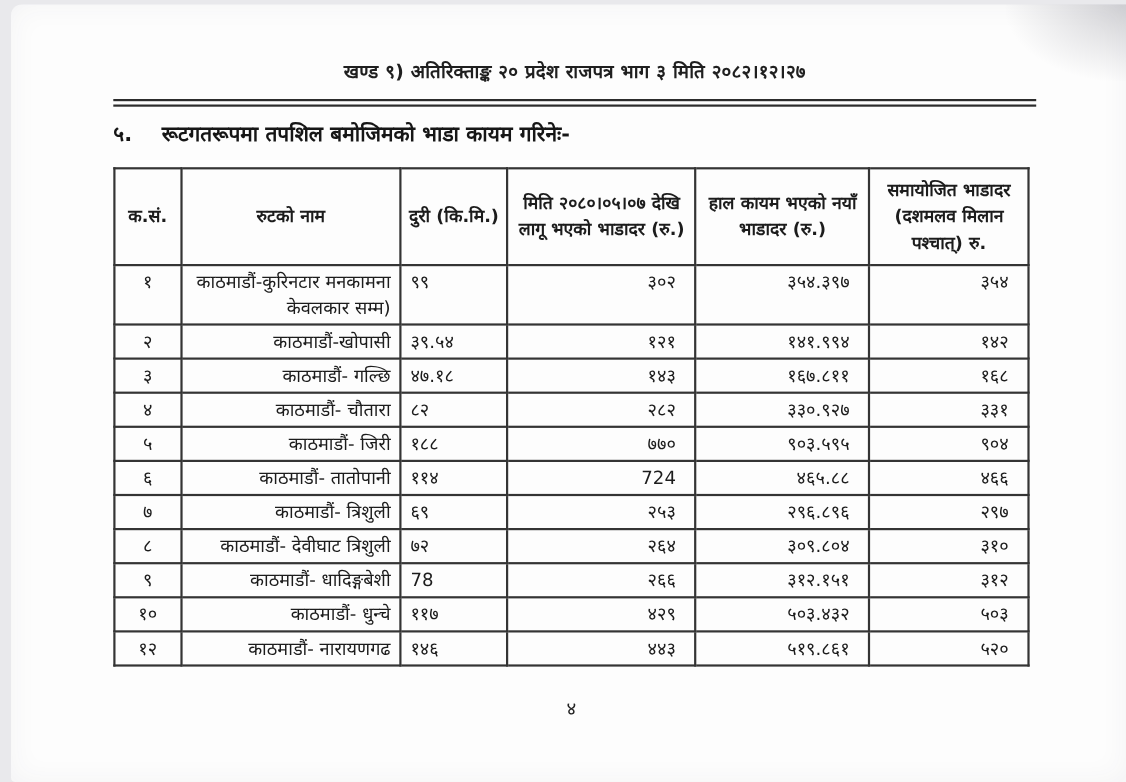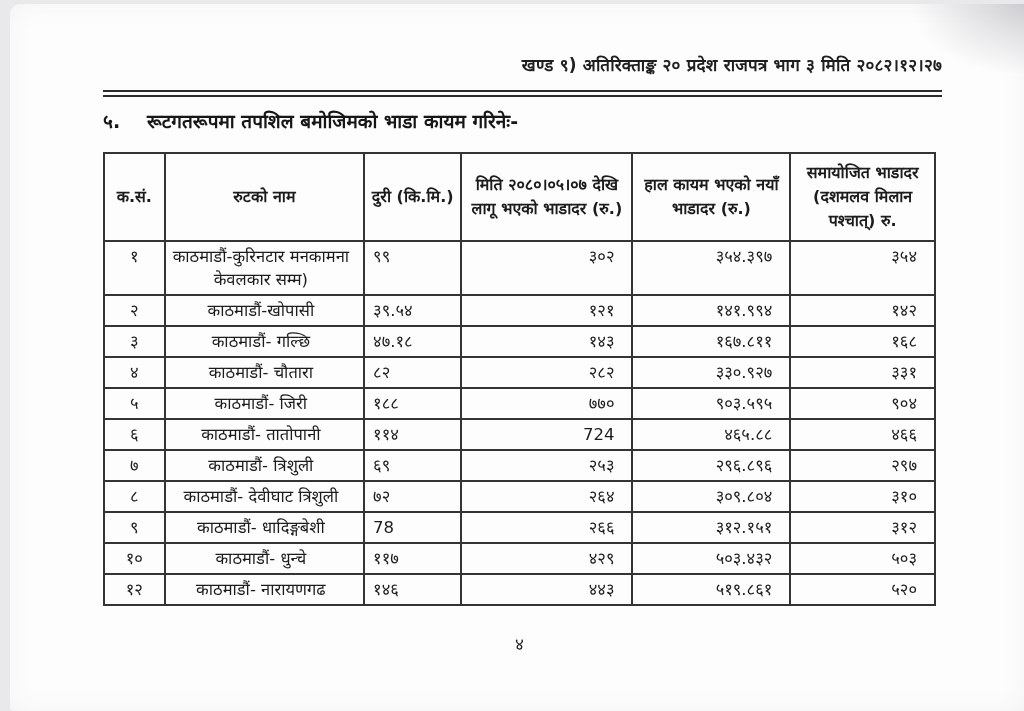--- a/index.html
+++ b/index.html
@@ -21,21 +21,21 @@
     border-radius: 10px 0 0 4px;
     box-shadow: inset 0 0 26px rgba(60,60,70,0.05);
   }
   .corner-shade-tr {
     position: absolute; top: 0; right: 0; width: 110px; height: 70px;
     background: radial-gradient(ellipse at top right, rgba(110,110,122,0.30), rgba(255,255,255,0) 72%);
     pointer-events: none;
   }
   .doc-header {
     position: absolute; top: 49px; left: 93px; width: 839px;
-    text-align: right;
+    text-align: center;
     font-weight: bold; font-size: 17px; color: #1f1f1f;
     letter-spacing: 0.2px;
   }
   .double-rule {
     position: absolute; top: 86px; left: 93px; width: 839px; height: 7px;
     border-top: 2.5px solid #2c2c2c;
     border-bottom: 2.5px solid #2c2c2c;
   }
   .section-line {
     position: absolute; top: 104px; left: 93px; width: 870px;
@@ -59,21 +59,21 @@
     line-height: 24px;
     height: 88px;
   }
   .fare-table td {
     font-size: 16.5px; font-weight: normal;
     padding: 3px 8px;
     line-height: 23px;
     vertical-align: top;
   }
   .fare-table td.col-serial  { text-align: center; }
-  .fare-table td.col-route   { text-align: center; padding-left: 1px; }
+  .fare-table td.col-route   { text-align: right; padding-left: 1px; }
   .fare-table td.col-dist    { text-align: left; }
   .fare-table td.col-old,
   .fare-table td.col-new,
   .fare-table td.col-adj     { text-align: right; padding-right: 17px; }
   .page-number {
     position: absolute; top: 628px; left: 93px; width: 833px;
     text-align: center; font-size: 17px; color: #222;
   }
 </style>
 </head>

